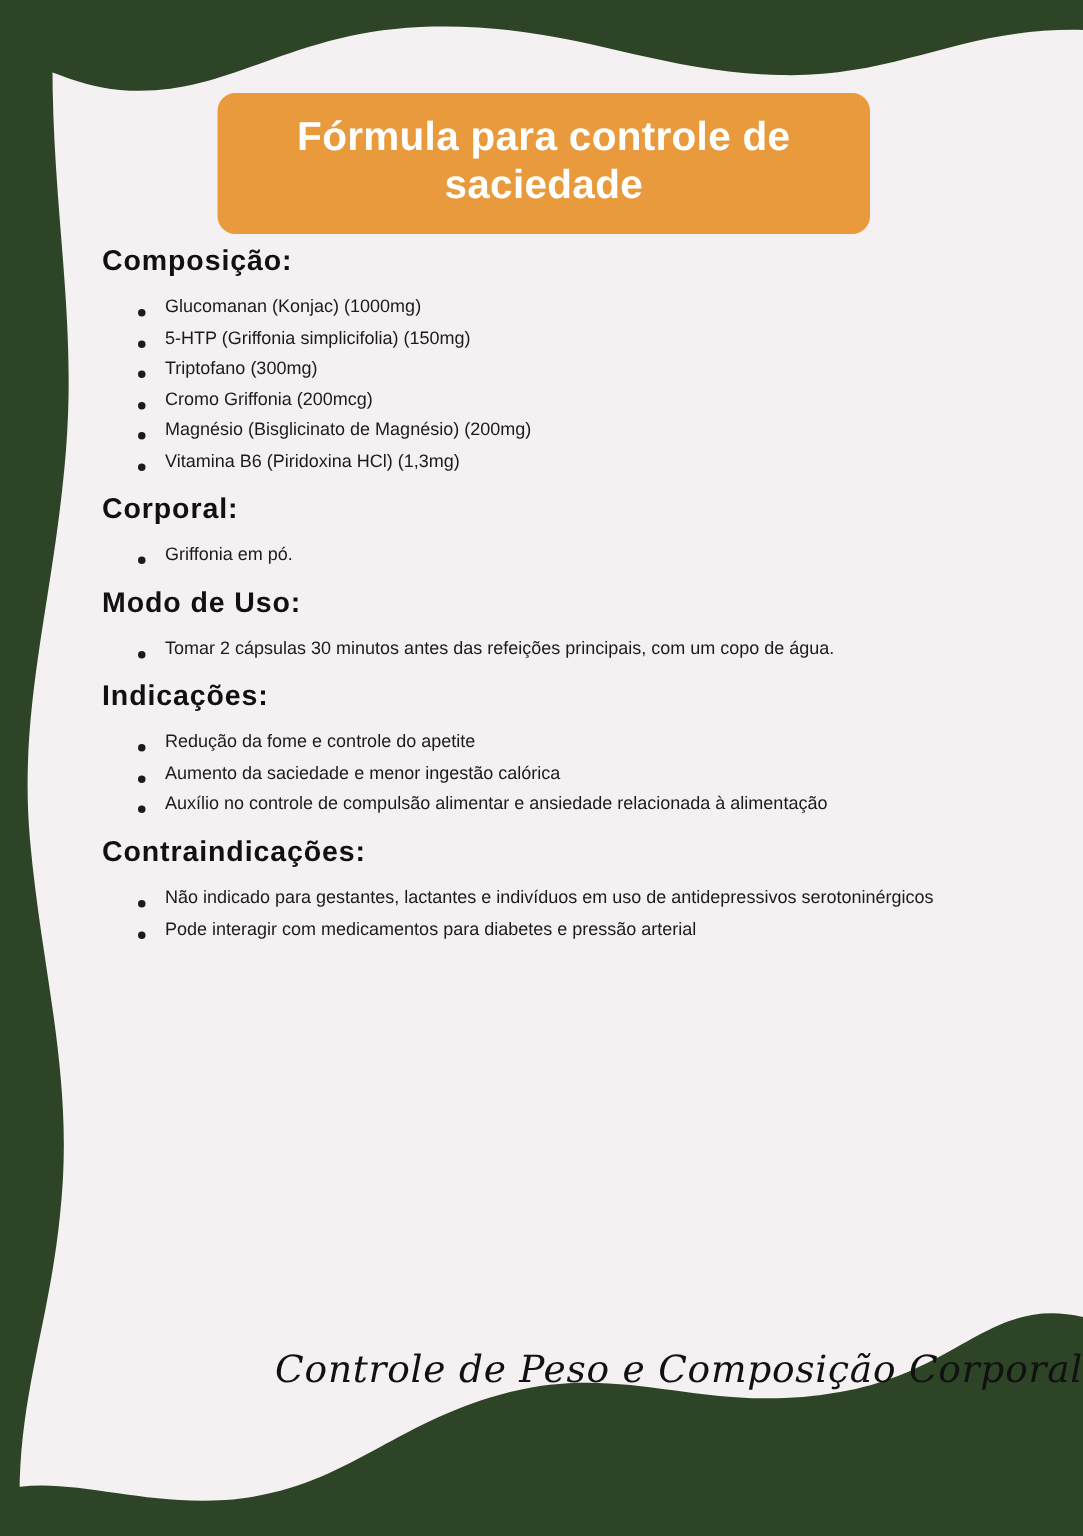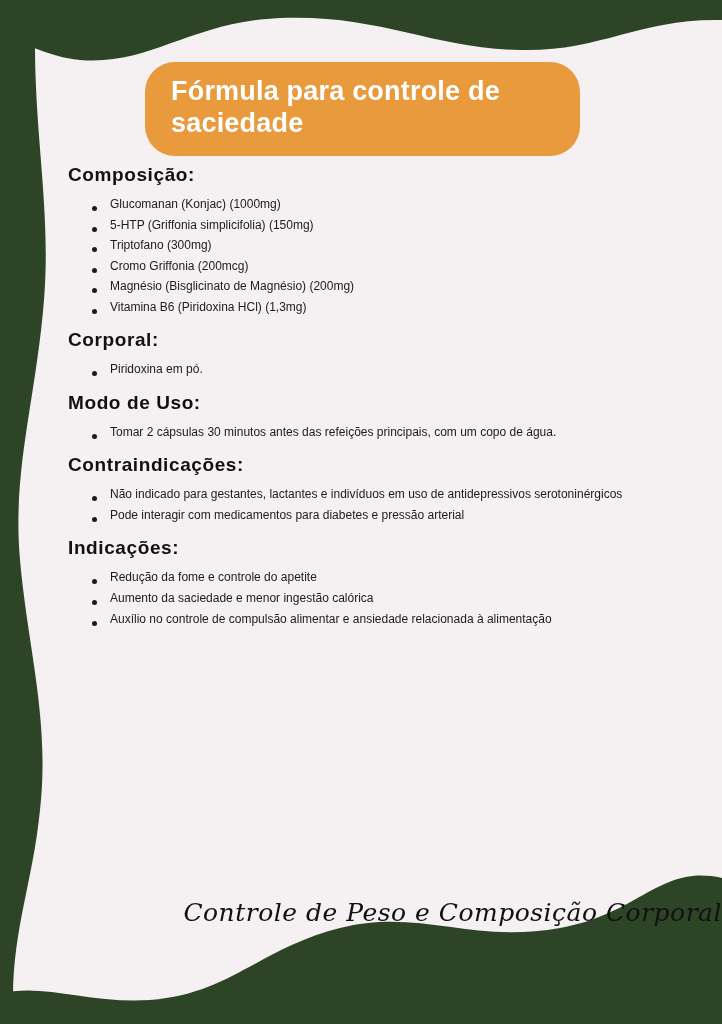--- a/index.html
+++ b/index.html
@@ -56,23 +56,23 @@
     height: 1024px;
   }
 
   .title-banner {
     position: absolute;
     left: 145px;
     top: 62px;
     width: 435px;
     box-sizing: border-box;
     background: #e89a3c;
-    border-radius: 30px;
+    border-radius: 12px;
     padding: 14px 26px 16px 26px;
-    text-align: left;
+    text-align: center;
     color: #ffffff;
     font-size: 27px;
     font-weight: bold;
     line-height: 1.18;
     letter-spacing: 0.2px;
   }
 
   .body-block {
     position: absolute;
     left: 68px;
@@ -159,46 +159,46 @@
           <li>Triptofano (300mg)</li>
           <li>Cromo Griffonia (200mcg)</li>
           <li>Magnésio (Bisglicinato de Magnésio) (200mg)</li>
           <li>Vitamina B6 (Piridoxina HCl) (1,3mg)</li>
         </ul>
       </div>
 
       <div class="section">
         <div class="section-heading">Corporal:</div>
         <ul class="items">
-          <li>Piridoxina em pó.</li>
+          <li>Griffonia em pó.</li>
         </ul>
       </div>
 
       <div class="section">
         <div class="section-heading">Modo de Uso:</div>
         <ul class="items">
           <li>Tomar 2 cápsulas 30 minutos antes das refeições principais, com um copo de água.</li>
-        </ul>
-      </div>
-
-      <div class="section">
-        <div class="section-heading">Contraindicações:</div>
-        <ul class="items">
-          <li>Não indicado para gestantes, lactantes e indivíduos em uso de antidepressivos serotoninérgicos</li>
-          <li>Pode interagir com medicamentos para diabetes e pressão arterial</li>
         </ul>
       </div>
 
       <div class="section">
         <div class="section-heading">Indicações:</div>
         <ul class="items">
           <li>Redução da fome e controle do apetite</li>
           <li>Aumento da saciedade e menor ingestão calórica</li>
           <li>Auxílio no controle de compulsão alimentar e ansiedade relacionada à alimentação</li>
         </ul>
       </div>
 
+      <div class="section">
+        <div class="section-heading">Contraindicações:</div>
+        <ul class="items">
+          <li>Não indicado para gestantes, lactantes e indivíduos em uso de antidepressivos serotoninérgicos</li>
+          <li>Pode interagir com medicamentos para diabetes e pressão arterial</li>
+        </ul>
+      </div>
+
     </div>
 
     <div class="footer-script">Controle de Peso e Composição Corporal</div>
 
   </div>
 </div>
 
 </body></html>

